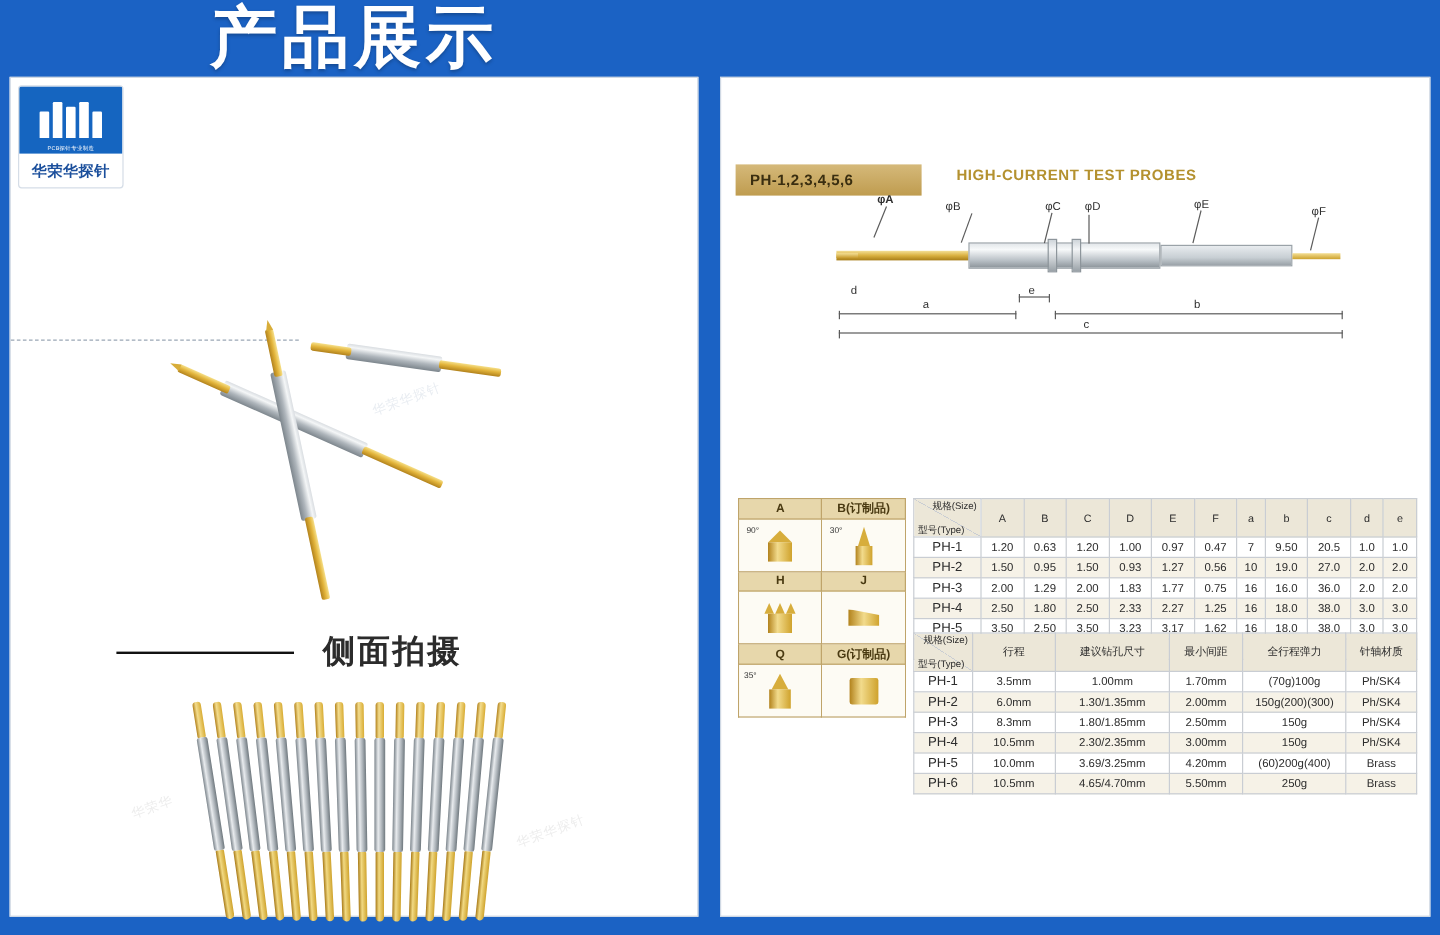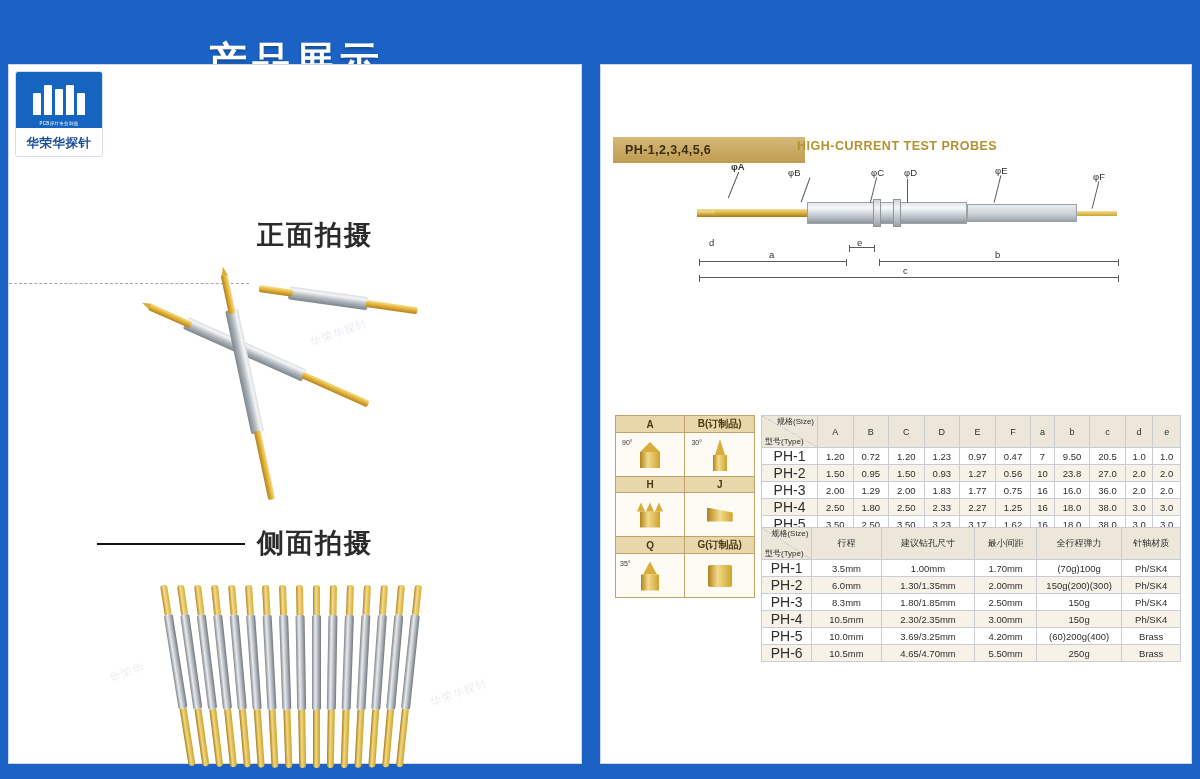--- a/index.html
+++ b/index.html
@@ -10,23 +10,22 @@
     font-family:"Liberation Sans", sans-serif;
     overflow:hidden;
     position:relative;
   }
   .page { position:relative; width:1200px; height:779px; }
 
   
   .hdr {
     position:absolute; top:4px; height:56px;
     display:flex; align-items:center; justify-content:center;
-    color:#ffffff; font-size:40px; font-weight:bold; letter-spacing:4px;
+    color:#ffffff; font-size:56px; font-weight:bold; letter-spacing:4px;
     text-shadow:0 2px 3px rgba(0,0,0,.25);
-    margin-top:29px;
   }
   .hdr-left { left:0; width:590px; }
   .hdr-right { left:600px; width:600px; }
 
   
   .panel {
     position:absolute; background:#ffffff; border:1px solid #cfd8e3;
   }
   .panel-left { left:8px; top:64px; width:574px; height:700px; }
   .panel-right { left:600px; top:64px; width:592px; height:700px; }
@@ -58,21 +57,21 @@
   .logo-txt {
     height:30px; display:flex; align-items:center; justify-content:center;
     font-size:12.5px; color:#1b4f9c; font-weight:bold; letter-spacing:.5px;
   }
 
   .cap {
     position:absolute; font-size:27px; color:#2b2b2b; font-weight:bold;
     letter-spacing:2px;
   }
   .cap-front { left:248px; top:152px; }
-  .cap-side  { left:248px; top:460px; }
+  .cap-side  { left:260px; top:460px; }
 
   .dash-line {
     position:absolute; left:0; top:218px; width:240px; height:0;
     border-top:1px dashed #9aa7b5;
   }
   .solid-line {
     position:absolute; left:88px; top:478px; width:148px; height:0;
     border-top:2px solid #111;
   }
 
@@ -108,21 +107,21 @@
   .needle .n-body {
     position:absolute; top:30px; left:0; width:9px; height:95px; border-radius:2px;
     background:linear-gradient(90deg,#7d868d 0%,#e8ebee 35%,#aab1b7 70%,#6f787e 100%);
   }
   .needle .n-gold-bot {
     position:absolute; top:125px; left:1px; width:7px; height:58px; border-radius:1px 1px 4px 4px;
     background:linear-gradient(90deg,#a87a17 0%,#f1d982 40%,#cfa32c 100%);
   }
 
   .tag-ph {
-    position:absolute; left:12px; top:72px; width:192px; height:26px;
+    position:absolute; left:12px; top:72px; width:155px; height:26px;
     background:linear-gradient(180deg,#d5b97a 0%,#bf9c4f 100%);
     color:#3a2e10; font-size:12.5px; font-weight:bold;
     display:flex; align-items:center; padding-left:12px; letter-spacing:.4px;
   }
   .tag-hc {
     position:absolute; left:196px; top:74px;
     color:#b4912f; font-size:12.5px; font-weight:bold; letter-spacing:.5px;
   }
 
   
@@ -207,21 +206,21 @@
   .tbl thead th { background:#ece7d8; font-weight:normal; font-size:9px; }
   .tbl .corner { background:#ece7d8; position:relative; width:52px; }
   .tbl .corner .c-top { position:absolute; right:3px; top:0px; font-size:8px; }
   .tbl .corner .c-bot { position:absolute; left:3px; bottom:0px; font-size:8px; }
   .tbl .corner .c-slash {
     position:absolute; left:0; top:0; width:100%; height:100%;
     background:linear-gradient(to top right, transparent 49.4%, #c9cdd3 49.4%, #c9cdd3 50.6%, transparent 50.6%);
   }
   .tbl tbody tr:nth-child(even) td { background:#f6f2e7; }
   .tbl tbody tr:nth-child(odd) td { background:#ffffff; }
-  .tbl tbody td.typecol { background:#f1ecdd; font-size:14px; }
+  .tbl tbody td.typecol { background:#f1ecdd; font-size:11px; }
 
   #tbl1 { left:160px; top:350px; width:420px; }
   #tbl1 .corner { height:32px; width:56px; }
   #tbl2 { left:160px; top:462px; width:420px; }
   #tbl2 .corner { height:32px; width:56px; }
   #tbl2 td { height:17px; }
   #tbl1 td { height:17px; }
 </style>
 </head>
 <body>
@@ -240,21 +239,20 @@
             <i></i>
             <i></i>
             <i></i>
           </div>
         <div class="logo-badge">PCB探针专业制造</div>
       </div>
       <div class="logo-txt">华荣华探针</div>
     </div>
 
     <div class="dash-line"></div>
-    <div class="cap cap-front">正面拍摄</div>
 
     <div class="probe-art">
 
       <div class="pr" style="left:10px; top:40px; width:240px; height:13px; transform:rotate(24deg);">
         <div class="shaft" style="left:40px; width:130px;"></div>
         <div class="gold" style="left:0px; width:46px;"></div>
         <div class="gold" style="left:168px; width:72px;"></div>
         <div class="tip" style="left:-8px; border-right:9px solid #d8ad39;"></div>
       </div>
 
@@ -491,41 +489,41 @@
           <th>b</th>
           <th>c</th>
           <th>d</th>
           <th>e</th>
         </tr>
       </thead>
       <tbody>
         <tr>
           <td class="typecol">PH-1</td>
           <td>1.20</td>
-          <td>0.72</td>
+          <td>0.63</td>
           <td>1.20</td>
-          <td>1.23</td>
+          <td>1.00</td>
           <td>0.97</td>
           <td>0.47</td>
           <td>7</td>
           <td>9.50</td>
           <td>20.5</td>
           <td>1.0</td>
           <td>1.0</td>
         </tr>
         <tr>
           <td class="typecol">PH-2</td>
           <td>1.50</td>
           <td>0.95</td>
           <td>1.50</td>
           <td>0.93</td>
           <td>1.27</td>
           <td>0.56</td>
           <td>10</td>
-          <td>23.8</td>
+          <td>19.0</td>
           <td>27.0</td>
           <td>2.0</td>
           <td>2.0</td>
         </tr>
         <tr>
           <td class="typecol">PH-3</td>
           <td>2.00</td>
           <td>1.29</td>
           <td>2.00</td>
           <td>1.83</td>

